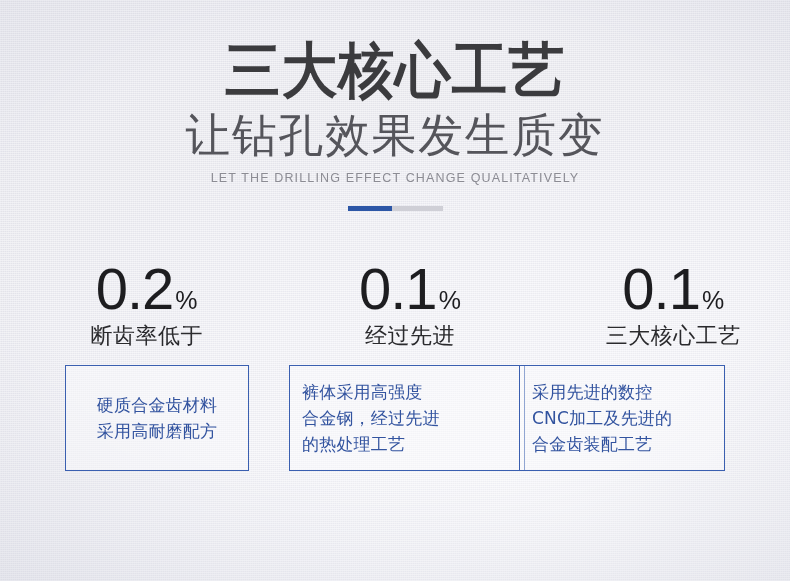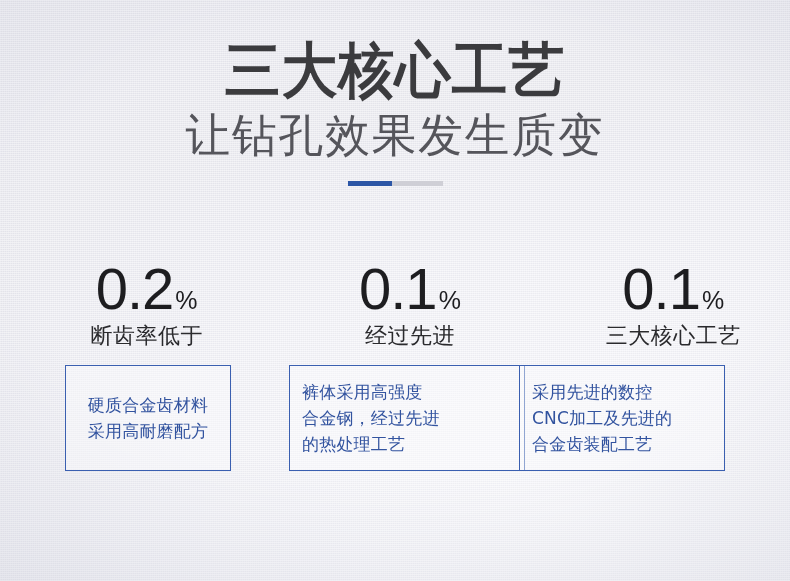--- a/index.html
+++ b/index.html
@@ -162,21 +162,21 @@
     position: absolute;
     top: 0;
     height: 106px;
     box-sizing: border-box;
     border: 1px solid #3a5fb0;
     background: rgba(250,250,253,.45);
     display: flex;
     align-items: center;
     justify-content: center;
   }
-  .feat-box.box-1 { left: 65px;  width: 166px; }
+  .feat-box.box-1 { left: 65px;  width: 184px; }
   .feat-box.box-2 { left: 289px; width: 236px; }
   .feat-box.box-3 { left: 519px; width: 206px; }
 
   .feat-text {
     font-size: 17px;
     line-height: 26px;
     color: #32539f;
     font-weight: 400;
     white-space: pre-line;
     font-family: "DejaVu Sans", "Liberation Sans", sans-serif;
@@ -190,20 +190,21 @@
 <body>
 
 <div class="page">
 
   <div class="noise"></div>
   <div class="vignette"></div>
 
   <div class="header">
     <h1 class="title-main">三大核心工艺</h1>
     <h2 class="title-sub">让钻孔效果发生质变</h2>
+    <p class="title-en">LET THE DRILLING EFFECT CHANGE QUALITATIVELY</p>
     <div class="divider">
       <span class="seg-blue"></span>
       <span class="seg-grey"></span>
     </div>
   </div>
 
   <div class="stats">
 
     <div class="stat-col">
       <div class="stat-number">

